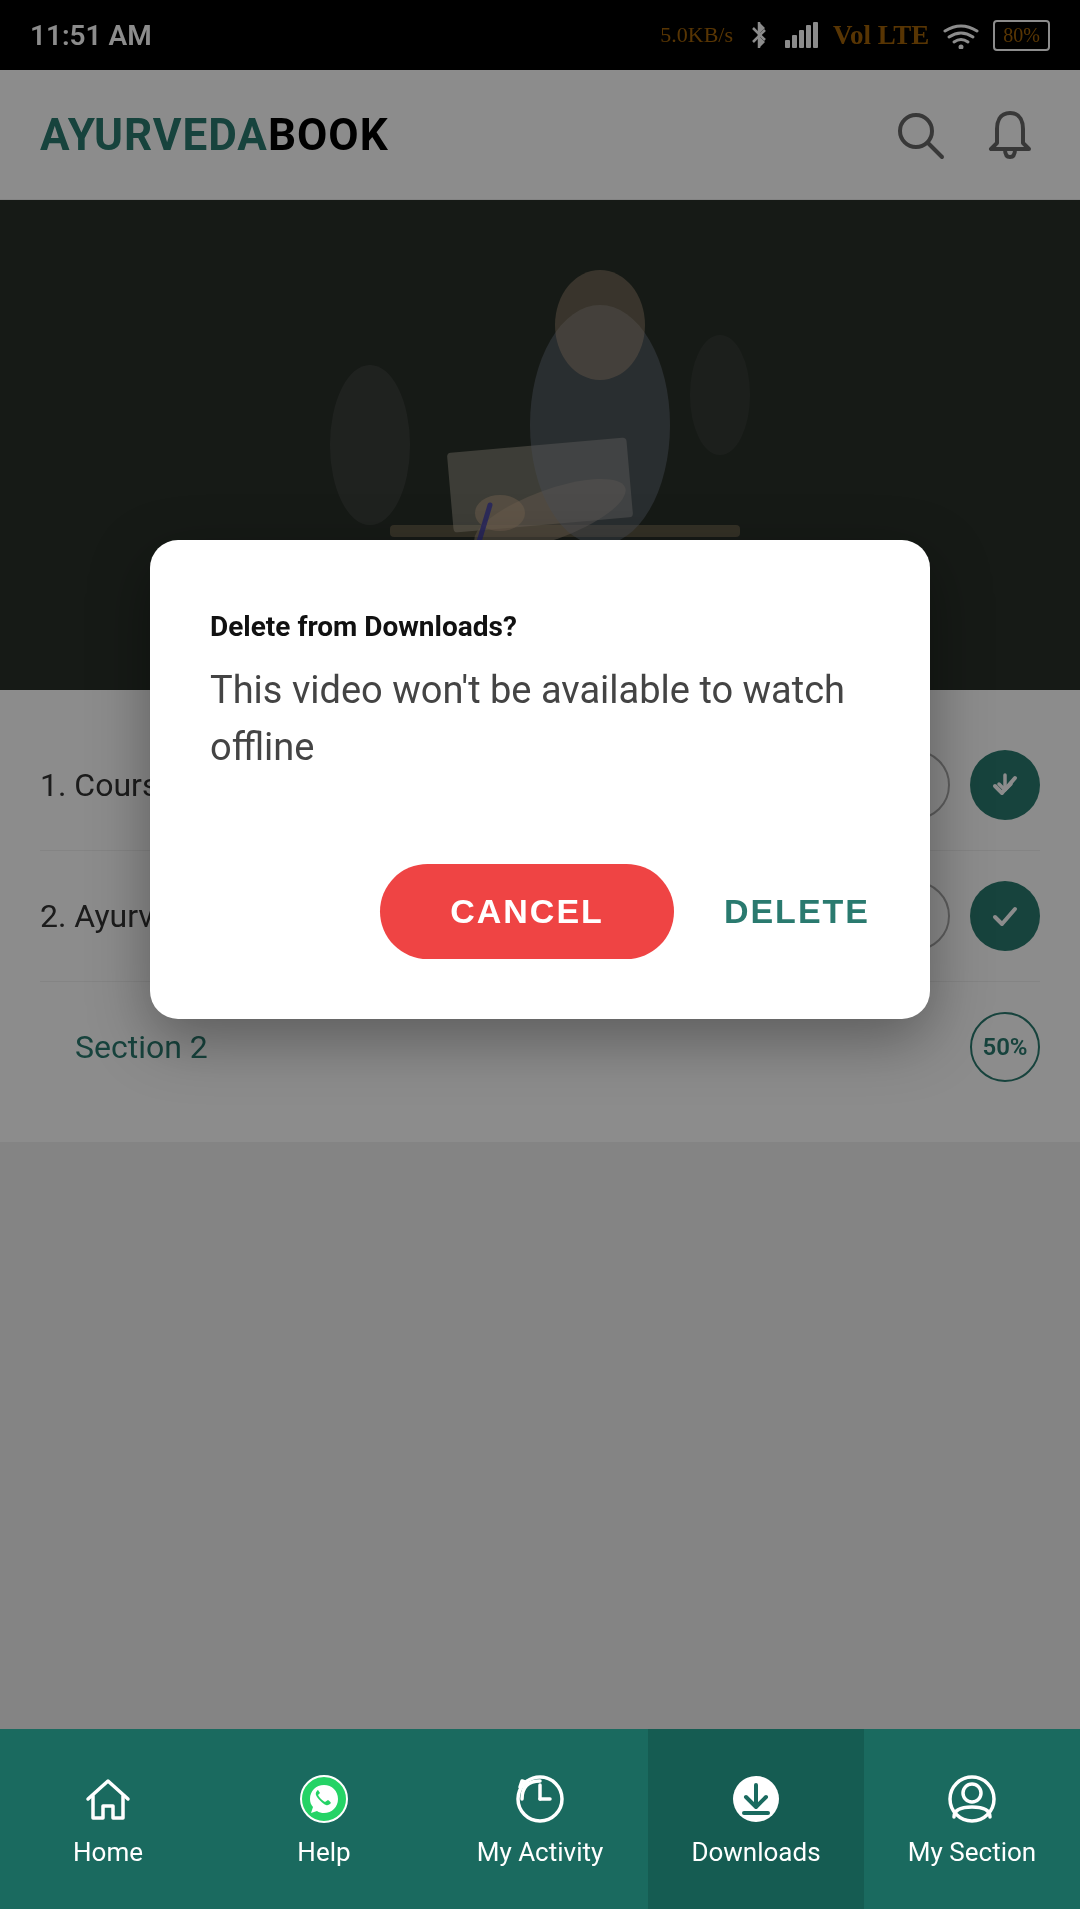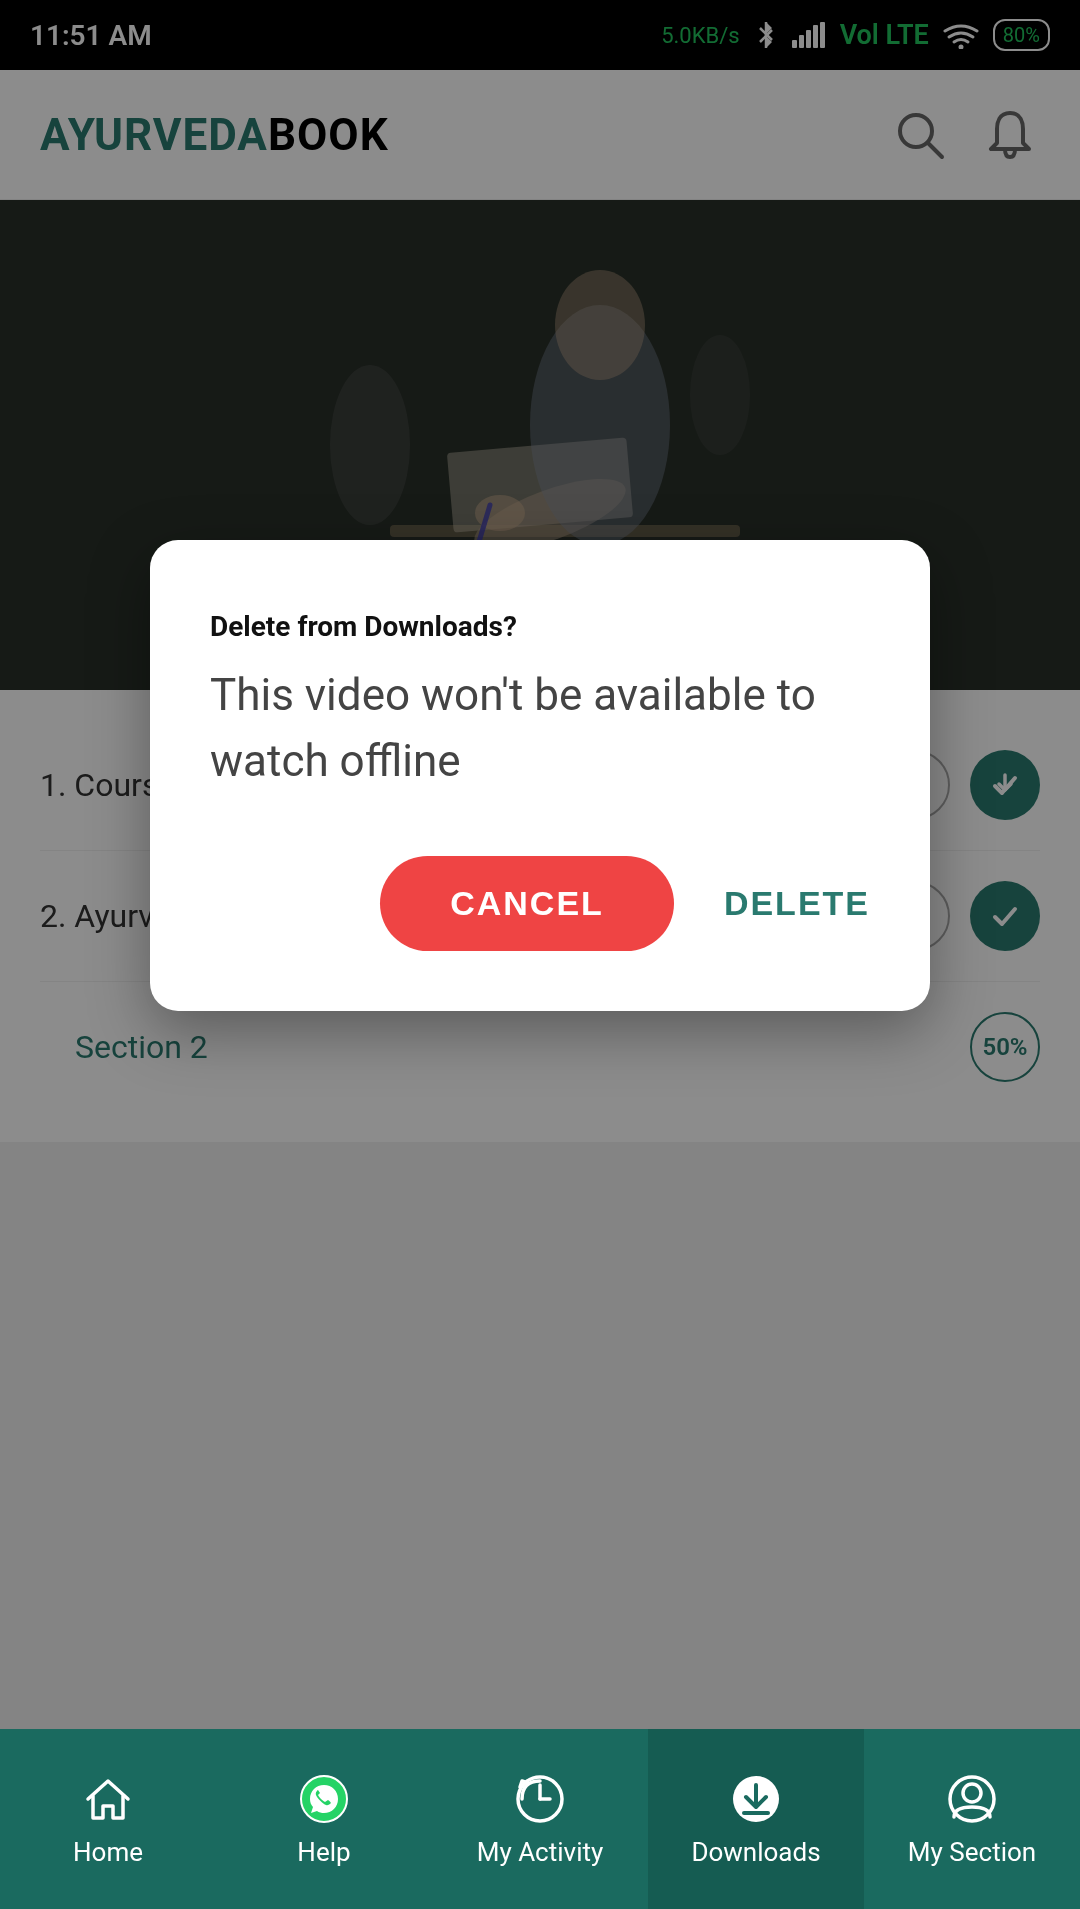--- a/index.html
+++ b/index.html
@@ -28,22 +28,23 @@
     }
     .status-time {
       color: #fff;
       font-size: 28px;
       font-weight: 600;
     }
     .status-icons {
       display: flex;
       align-items: center;
       gap: 14px;
-      color: #22c55e;
+      color: #a16207;
       font-size: 22px;
+      font-family: Liberation Serif, serif;
     }
 
     
     .app-header {
       width: 100%;
       height: 130px;
       background: #fff;
       display: flex;
       align-items: center;
       justify-content: space-between;
@@ -188,24 +189,24 @@
       box-shadow: 0 20px 60px rgba(0,0,0,0.35);
     }
     .dialog-title {
       font-size: 28px;
       font-weight: 700;
       color: #111;
       margin-bottom: 18px;
       line-height: 1.2;
     }
     .dialog-message {
-      font-size: 44px;
+      font-size: 38px;
       color: #444;
       line-height: 1.5;
-      margin-bottom: 62px;
+      margin-bottom: 88px;
     }
     .dialog-actions {
       display: flex;
       align-items: center;
       justify-content: flex-end;
       gap: 50px;
     }
     .btn-cancel {
       background: #ef4444;
       color: #fff;
@@ -289,21 +290,21 @@
     </svg>
     <span style="font-size:27px;font-weight:600;">Vol LTE</span>
 
     <svg width="36" height="28" viewBox="0 0 36 28" fill="none" stroke="white" stroke-width="3">
       <path d="M2 10 Q18 0 34 10" stroke-linecap="round"></path>
       <path d="M6 16 Q18 8 30 16" stroke-linecap="round"></path>
       <path d="M11 21 Q18 16 25 21" stroke-linecap="round"></path>
       <circle cx="18" cy="26" r="2.5" fill="white" stroke="none"></circle>
     </svg>
 
-    <span style="border:2px solid white;padding:2px 8px;border-radius:12px;font-size:20px;">80%</span>
+    <span style="border:2px solid white;padding:2px 8px;border-radius:4px;font-size:20px;">80%</span>
   </div>
 </div>
 
 <div class="app-header">
   <div class="app-logo">
     <span class="logo-ayurveda">AYURVEDA</span><span class="logo-book">BOOK</span>
   </div>
   <div class="header-icons">
     <div class="header-icon">
       <svg width="52" height="52" viewBox="0 0 52 52" fill="none" stroke="#666" stroke-width="4">

